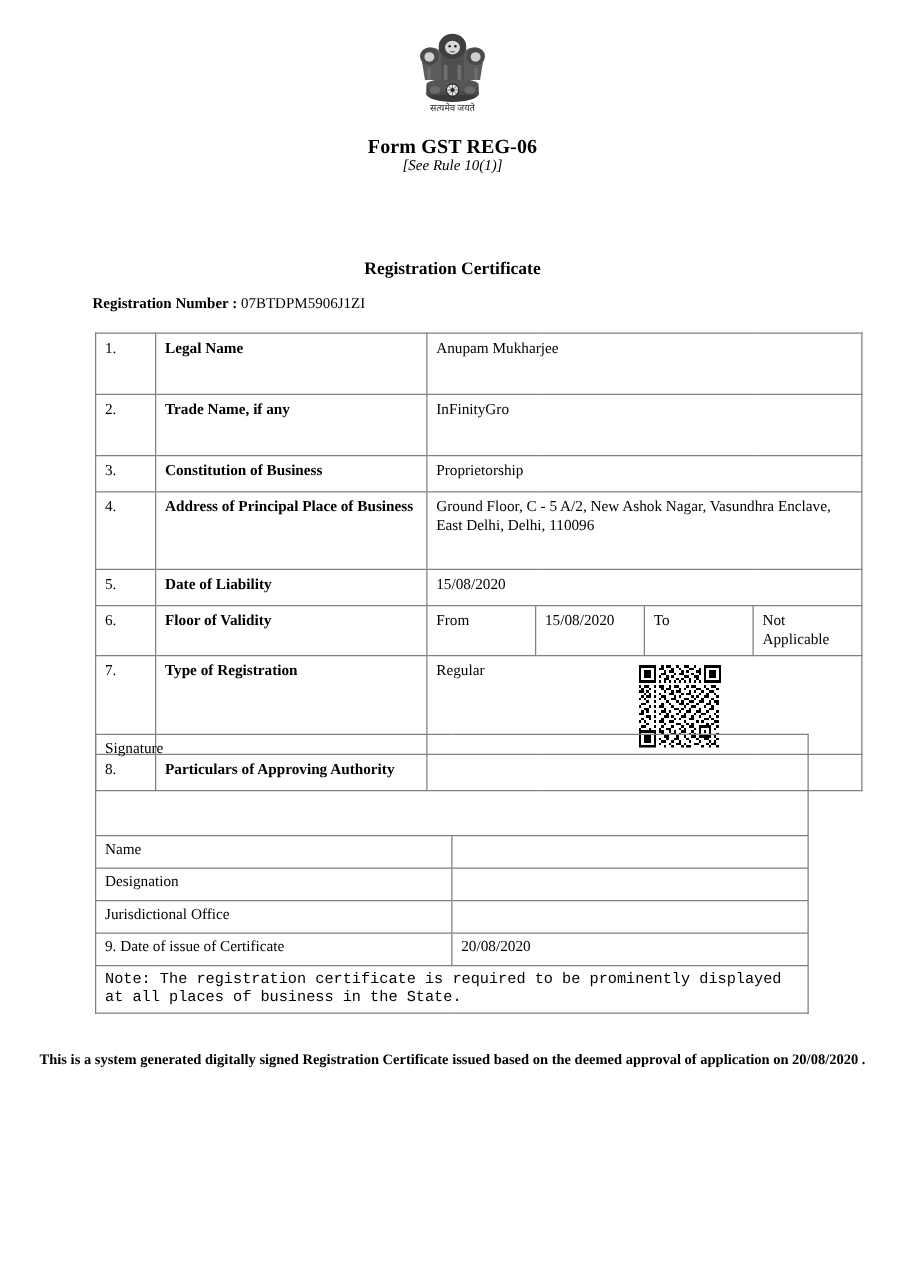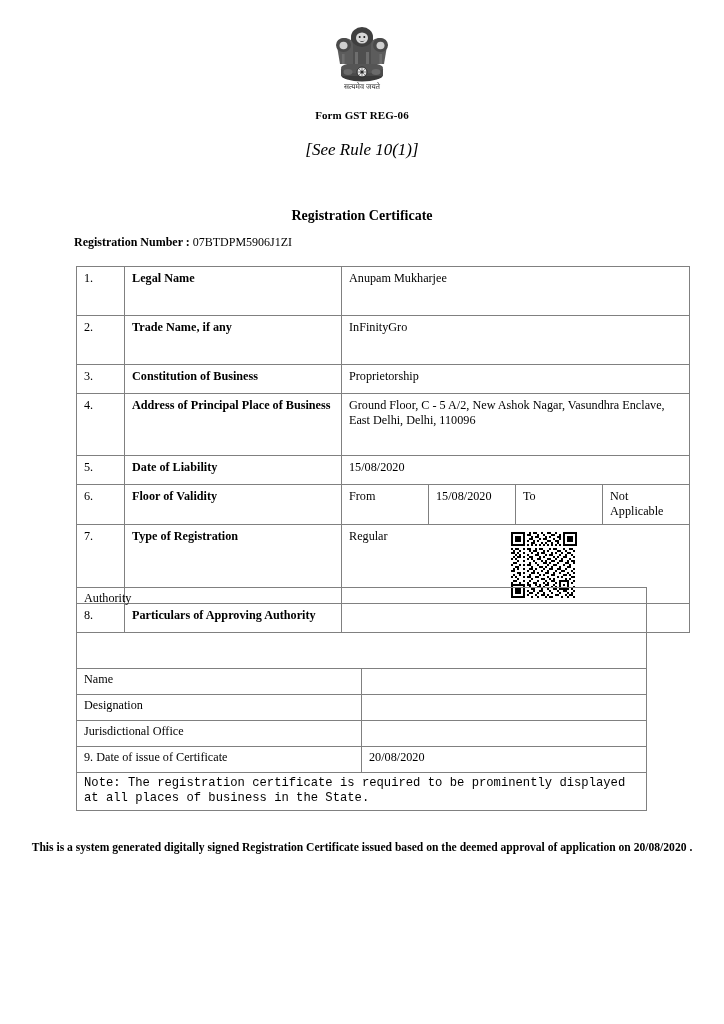--- a/index.html
+++ b/index.html
@@ -44,25 +44,25 @@
     width: 724px;
     text-align: center;
     line-height: 1.0;
   }
   .hdr-line {
     font-weight: bold;
     font-size: 13.5px;
     letter-spacing: 0.1px;
   }
   .hdr-gov { margin-bottom: 9px; }
-  .hdr-form { font-size: 11px; margin-bottom: 20px; font-family: Liberation Serif, serif; }
+  .hdr-form { font-size: 16px; margin-bottom: 0; font-family: Liberation Serif, serif; }
   .hdr-rule {
     font-style: italic;
     font-weight: normal;
-    font-size: 17px;
+    font-size: 12px;
   }
   .hdr-title {
     position: absolute;
     left: 0;
     top: 99px;
     width: 724px;
     text-align: center;
     font-weight: bold;
     font-size: 14px;
   }
@@ -533,21 +533,21 @@
         <td class="c-sn">8.</td>
         <td class="c-label">Particulars of Approving Authority</td>
         <td class="c-val" colspan="4"></td>
       </tr>
     </tbody>
   </table>
 
   <table class="lower-table">
     <tbody>
       <tr class="sig-row">
-        <td colspan="2">Authority</td>
+        <td colspan="2">Signature</td>
       </tr>
       <tr class="lw-row">
         <td class="lw-label">Name</td>
         <td class="lw-val"></td>
       </tr>
       <tr class="lw-row">
         <td class="lw-label">Designation</td>
         <td class="lw-val"></td>
       </tr>
       <tr class="lw-row">

